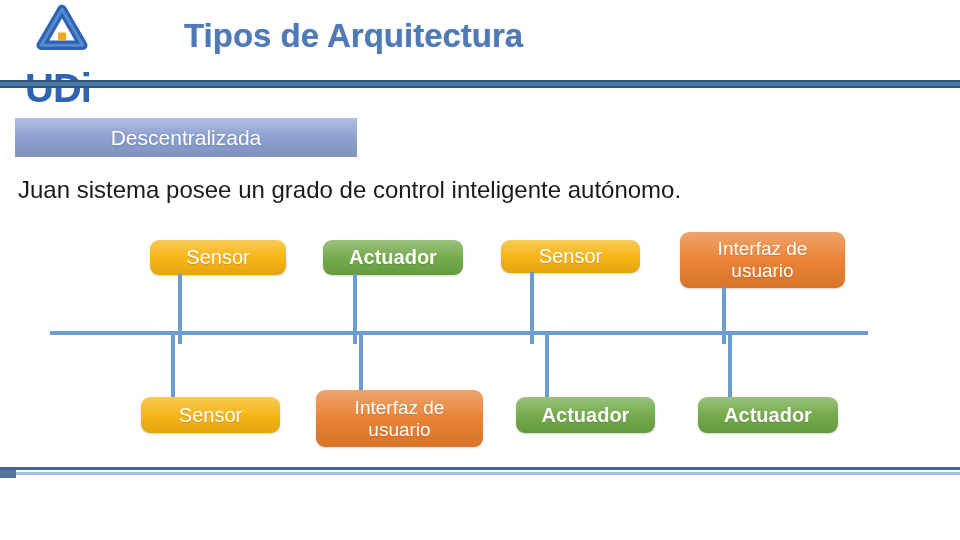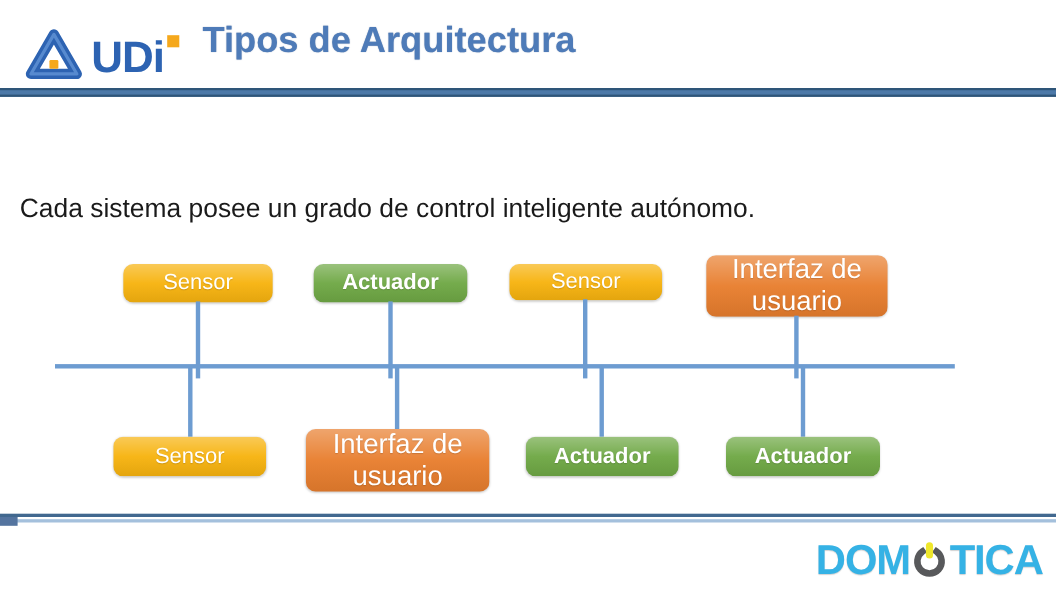--- a/index.html
+++ b/index.html
@@ -1,21 +1,21 @@
 <!DOCTYPE html>
 <html style="--c-title: #4E7BB8; --c-header_bar: #4C79A8; --c-category_box: #8FA2D2; --c-body_text: #1A1A1A; --c-sensor: #F7B30F; --c-actuador: #6FA845; --c-interfaz: #E87E2E; --c-connector: #6D9CD1; --c-author_text: #54749F; --c-brand_text: #35B2E5; --c-brand_ring: #58595B; --c-brand_bar: #EFE72B; --c-logo_blue: #2D63B2; --c-logo_orange: #F5A81C;"><head>
 <meta charset="utf-8">
 <style>
   html, body { margin:0; padding:0; background:#fff; }
   .slide {
     position:relative; width:960px; height:540px; background:#ffffff;
     overflow:hidden; font-family:"Liberation Sans", sans-serif;
   }
   
-  .logo { position:absolute; left:20px; top:22px; display:flex; align-items:flex-start; }
+  .logo { position:absolute; left:20px; top:0; display:flex; align-items:flex-end;flex-direction:column; }
   .logo svg { display:block; }
   .logo-word {
     font-size:40px; font-weight:bold; color:var(--c-logo_blue,#2D63B2);
     letter-spacing:-1px; line-height:60px; margin-left:5px;
   }
   .logo-sq { width:11px; height:11px; background:var(--c-logo_orange,#F5A81C); margin:10px 0 0 3px; }
   .title {
     position:absolute; left:184px; top:17px; width:660px; margin:0;
     text-align:left; font-size:33px; font-weight:bold;
     color:var(--c-title,#4E7BB8); text-shadow:0 0 1px rgba(46,76,125,.55);
@@ -39,24 +39,25 @@
     font-size:24px; color:var(--c-body_text,#1A1A1A);
   }
   
   .node {
     position:absolute; display:flex; align-items:center; justify-content:center;
     text-align:center; color:#ffffff; font-size:20px; line-height:1.15;
     border-radius:9px; padding:2px 8px; box-sizing:border-box;
     background-image:linear-gradient(rgba(255,255,255,.30), rgba(255,255,255,.04) 50%, rgba(0,0,0,.08));
     box-shadow:0 1px 2px rgba(0,0,0,.18);
     text-shadow:0 1px 1px rgba(0,0,0,.15);
+    margin-left:38px;
   }
   .node.sensor   { background-color:var(--c-sensor,#F7B30F); }
   .node.actuador { background-color:var(--c-actuador,#6FA845);font-weight:bold; }
-  .node.interfaz { background-color:var(--c-interfaz,#E87E2E); font-size:25px; }
+  .node.interfaz { background-color:var(--c-interfaz,#E87E2E); font-size:19px; }
   .n-t1{left:112px;top:240px;width:136px;height:35px}
   .n-t2{left:285px;top:240px;width:140px;height:35px}
   .n-t3{left:463px;top:240px;width:139px;height:33px}
   .n-t4{left:642px;top:232px;width:165px;height:56px}
   .n-b1{left:103px;top:397px;width:139px;height:36px}
   .n-b2{left:278px;top:390px;width:167px;height:57px}
   .n-b3{left:478px;top:397px;width:139px;height:36px}
   .n-b4{left:660px;top:397px;width:140px;height:36px}
   .conn { position:absolute; background:var(--c-connector,#6D9CD1); }
   .conn.v { width:4px; }
@@ -96,21 +97,24 @@
       <path d="M50 16 L86 78 L14 78 Z" fill="#ffffff" stroke="var(--c-logo_blue,#2D63B2)" stroke-width="16" stroke-linejoin="round"></path>
       <path d="M50 16 L86 78 L14 78 Z" fill="none" stroke="#6FA0DE" stroke-width="5" stroke-linejoin="round" opacity="0.65"></path>
       <rect x="43" y="56" width="14" height="14" rx="2" fill="var(--c-logo_orange,#F5A81C)"></rect>
     </svg>
     <span class="logo-word">UDi</span>
     <span class="logo-sq"></span>
   </div>
   <h1 class="title">Tipos de Arquitectura</h1>
   <div class="hbar"></div>
 
-  <p class="desc">Cada sistema posee un grado de control inteligente autónomo.</p>
+  <div class="category">
+    <span>Descentralizada</span>
+  </div>
+  <p class="desc">Juan sistema posee un grado de control inteligente autónomo.</p>
 
   <div>
     <div class="node sensor n-t1">Sensor</div>
     <div class="node actuador n-t2">Actuador</div>
     <div class="node sensor n-t3">Sensor</div>
     <div class="node interfaz n-t4">Interfaz de usuario</div>
 
     <div class="conn v c-t1"></div>
     <div class="conn v c-t2"></div>
     <div class="conn v c-t3"></div>
@@ -127,22 +131,14 @@
     <div class="node interfaz n-b2">Interfaz de usuario</div>
     <div class="node actuador n-b3">Actuador</div>
     <div class="node actuador n-b4">Actuador</div>
   </div>
 
   <div class="fline1"></div>
   <div class="fline2"></div>
   <div class="faccent"></div>
 
 
-  <div class="brand">
-    <span>DOM</span>
-    <svg viewBox="0 0 40 42" width="34" height="37" aria-hidden="true">
-      <path d="M12.5 11.4 A13 13 0 1 0 27.5 11.4" fill="none" stroke="var(--c-brand_ring,#58595B)" stroke-width="7" stroke-linecap="square"></path>
-      <rect x="16.2" y="1.5" width="7.6" height="17.5" rx="3.8" fill="var(--c-brand_bar,#EFE72B)"></rect>
-    </svg>
-    <span>TICA</span>
-  </div>
 
 </div>
 
 </body></html>

